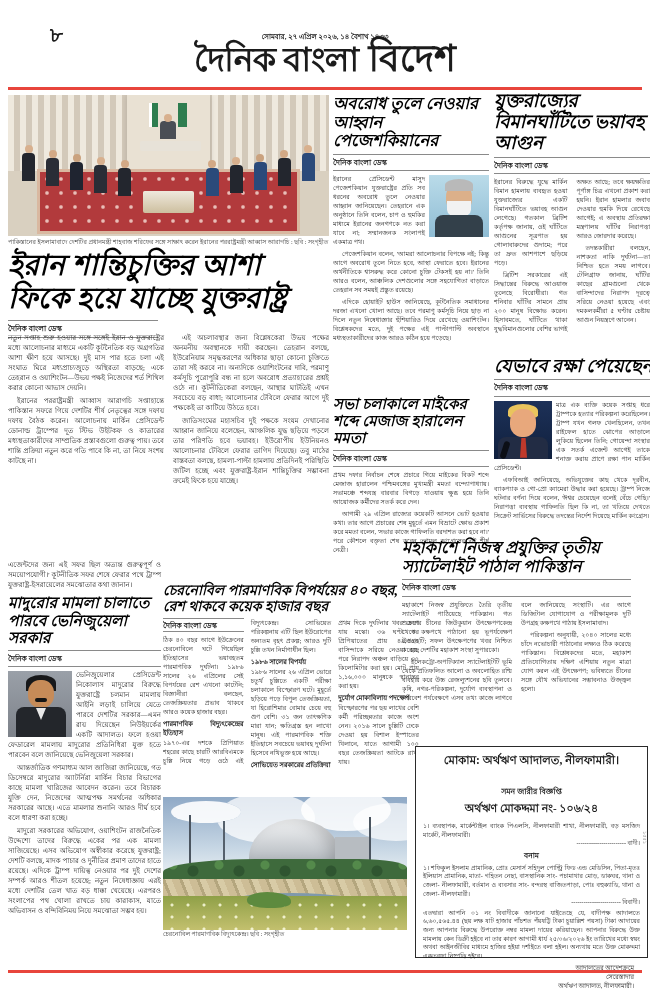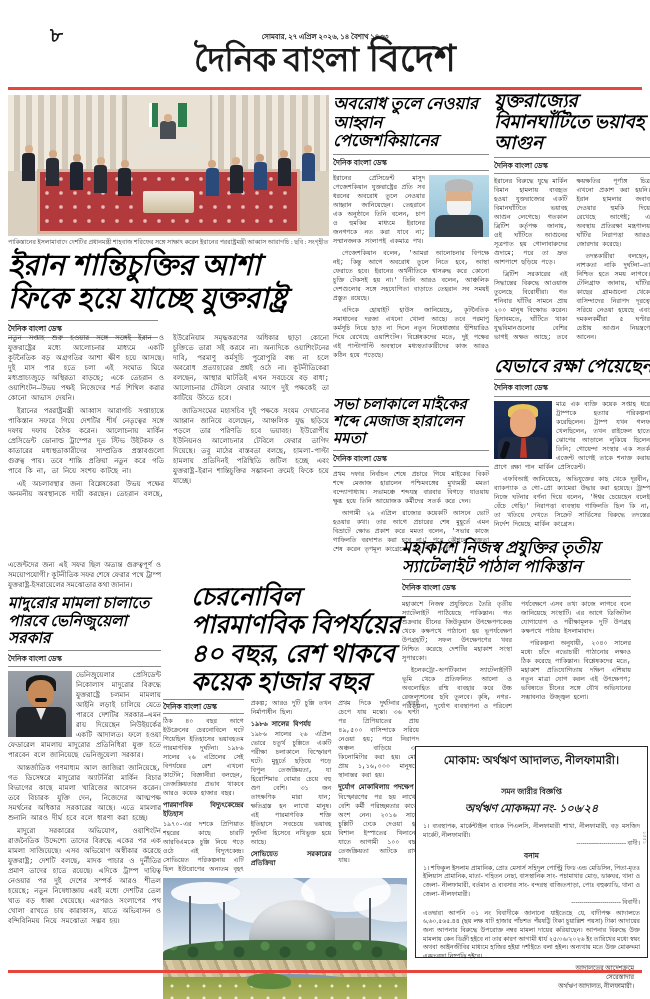--- a/index.html
+++ b/index.html
@@ -10,21 +10,21 @@
   .dateline{position:absolute;left:0;right:0;top:31px;text-align:center;font-size:7px;font-weight:bold;color:#222;}
   .masthead{position:absolute;left:0;right:0;top:40px;text-align:center;line-height:1;}
   .masthead .brand{font-size:33px;font-weight:800;letter-spacing:-.5px;}
   .masthead .section{font-size:37px;font-weight:700;letter-spacing:0;margin-left:10px;}
   .rule-red{position:absolute;left:8px;right:8px;height:2.5px;background:#e8453c;}
   .hdr-rule{top:87px;} .ftr-rule{top:970px;}
   
   .headline{font-weight:800;text-align:left;line-height:1.13;color:#000;font-style:italic;}
   .byline{font-weight:bold;font-size:7.5px;padding:2px 0 1.5px;border-top:1px solid #8a8a8a;border-bottom:1px solid #8a8a8a;margin:3px 0;}
   .body-txt{font-size:7px;line-height:10px;text-align:justify;overflow:hidden;}
-  .body-txt p{margin:0 0 3px;text-indent:9px;font-family:Liberation Mono, monospace;}
+  .body-txt p{margin:0 0 3px;text-indent:9px;}
   .body-txt p.noind{text-indent:0;}
   .tiny .body-txt, .body-tiny{font-size:6.3px;line-height:9px;}
   .cols2{column-count:2;column-gap:9px;}
   .cols3{column-count:3;column-gap:7px;}
   .subhead{display:block;font-weight:bold;font-size:6.6px;margin:2px 0 1px;text-indent:0;}
   .caption{font-size:6.2px;color:#333;line-height:1.3;}
   
   .lead-photo{position:absolute;left:8px;top:95px;width:321px;height:141px;overflow:hidden;background:#ded5c8;}
   .lp-curtains{position:absolute;left:0;right:0;top:0;height:58%;
       background:repeating-linear-gradient(90deg,#efe9de 0 6px,#d3c9ba 6px 12px);}
@@ -91,21 +91,21 @@
   .tr-face{position:absolute;left:16px;top:8px;width:26px;height:28px;border-radius:45%;background:#e8a87c;}
   .tr-suit{position:absolute;left:4px;top:36px;width:50px;height:22px;border-radius:8px 8px 0 0;background:#222c44;}
   .tr-tie{position:absolute;left:26px;top:37px;width:7px;height:20px;background:#c0392b;clip-path:polygon(20% 0,80% 0,100% 100%,0 100%);}
   .tr-mic{position:absolute;left:8px;top:40px;width:6px;height:18px;background:#0c0f16;transform:rotate(18deg);border-radius:3px;}
   
   .sat{position:absolute;left:402px;top:539px;width:229px;}
   .sat .headline{font-size:16.5px;}
   .sat-body{height:138px;}
   
   .cher{position:absolute;left:163px;top:583px;width:256px;}
-  .cher .headline{font-size:25px;margin-left:28px;}
+  .cher .headline{font-size:14px;}
   .cher-body{height:176px;margin-top:3px;}
   .cher-body .byline{margin-top:0;}
   .photo-cher{position:relative;width:244px;height:133px;margin-top:3px;overflow:hidden;
       background:linear-gradient(180deg,#8fa9c6 0%,#c6d6e4 38%,#e2eaf0 55%,#cfd8de 60%);}
   .ch-cloud{position:absolute;left:8px;top:4px;width:70px;height:22px;border-radius:50%;background:rgba(255,255,255,.9);
       box-shadow:60px 6px 0 14px rgba(255,255,255,.75),140px -2px 0 10px rgba(255,255,255,.85),190px 10px 0 8px rgba(255,255,255,.7);}
   .ch-arch{position:absolute;left:86px;top:22px;width:92px;height:46px;border-radius:100% 100% 0 0/170% 170% 0 0;
       background:linear-gradient(180deg,#f4f5f6,#aeb4ba);box-shadow:inset -10px 0 14px rgba(0,0,0,.18);}
   .ch-bld{position:absolute;left:172px;top:40px;width:34px;height:28px;background:#b7bcc1;}
   .ch-pole{position:absolute;left:26px;top:18px;width:2px;height:48px;background:#4b5560;box-shadow:34px 6px 0 #55606c,180px 2px 0 #4b5560;}
@@ -119,21 +119,21 @@
       background:linear-gradient(180deg,#8fa047,#c8c577);
       background-image:radial-gradient(circle at 9px 9px,rgba(255,255,230,.8) 1px,transparent 2px),linear-gradient(180deg,#8fa047,#c3c06e);
       background-size:16px 12px,100% 100%;}
   .ch-bush{position:absolute;left:84px;bottom:22px;width:44px;height:16px;border-radius:50% 60% 40% 50%;background:#5d8a3e;}
   
   .legal{position:absolute;left:415px;top:746px;width:233px;height:212px;border:1.5px solid #2a2a2a;
          padding:4px 7px 3px;box-sizing:border-box;text-align:center;background:#fff;}
   .ln-title{font-size:11.5px;font-weight:700;margin-top:1px;}
   .ln-sub{font-size:7.8px;font-weight:bold;margin-top:14px;}
   .ln-law{font-size:7.6px;margin-top:1px;}
-  .ln-case{font-size:11px;font-weight:800;margin:2px 0 3px;font-style:italic;}
+  .ln-case{font-size:11px;font-weight:800;margin:2px 0 3px;}
   .ln-party{font-size:6.2px;line-height:8.6px;text-align:justify;}
   .ln-tag{display:block;text-align:right;font-size:6.2px;}
   .ln-vs{font-size:7.5px;font-weight:800;margin:2px 0;}
   .ln-body{font-size:6.2px;line-height:8.6px;text-align:justify;margin-top:2px;}
   .ln-sig{font-size:6.4px;line-height:9px;text-align:right;margin-top:3px;padding-right:6px;}
   .ln-code{position:absolute;right:-1px;top:46%;font-size:5px;color:#777;transform:rotate(90deg);transform-origin:right top;}
 </style>
 </head>
 <body>
 

